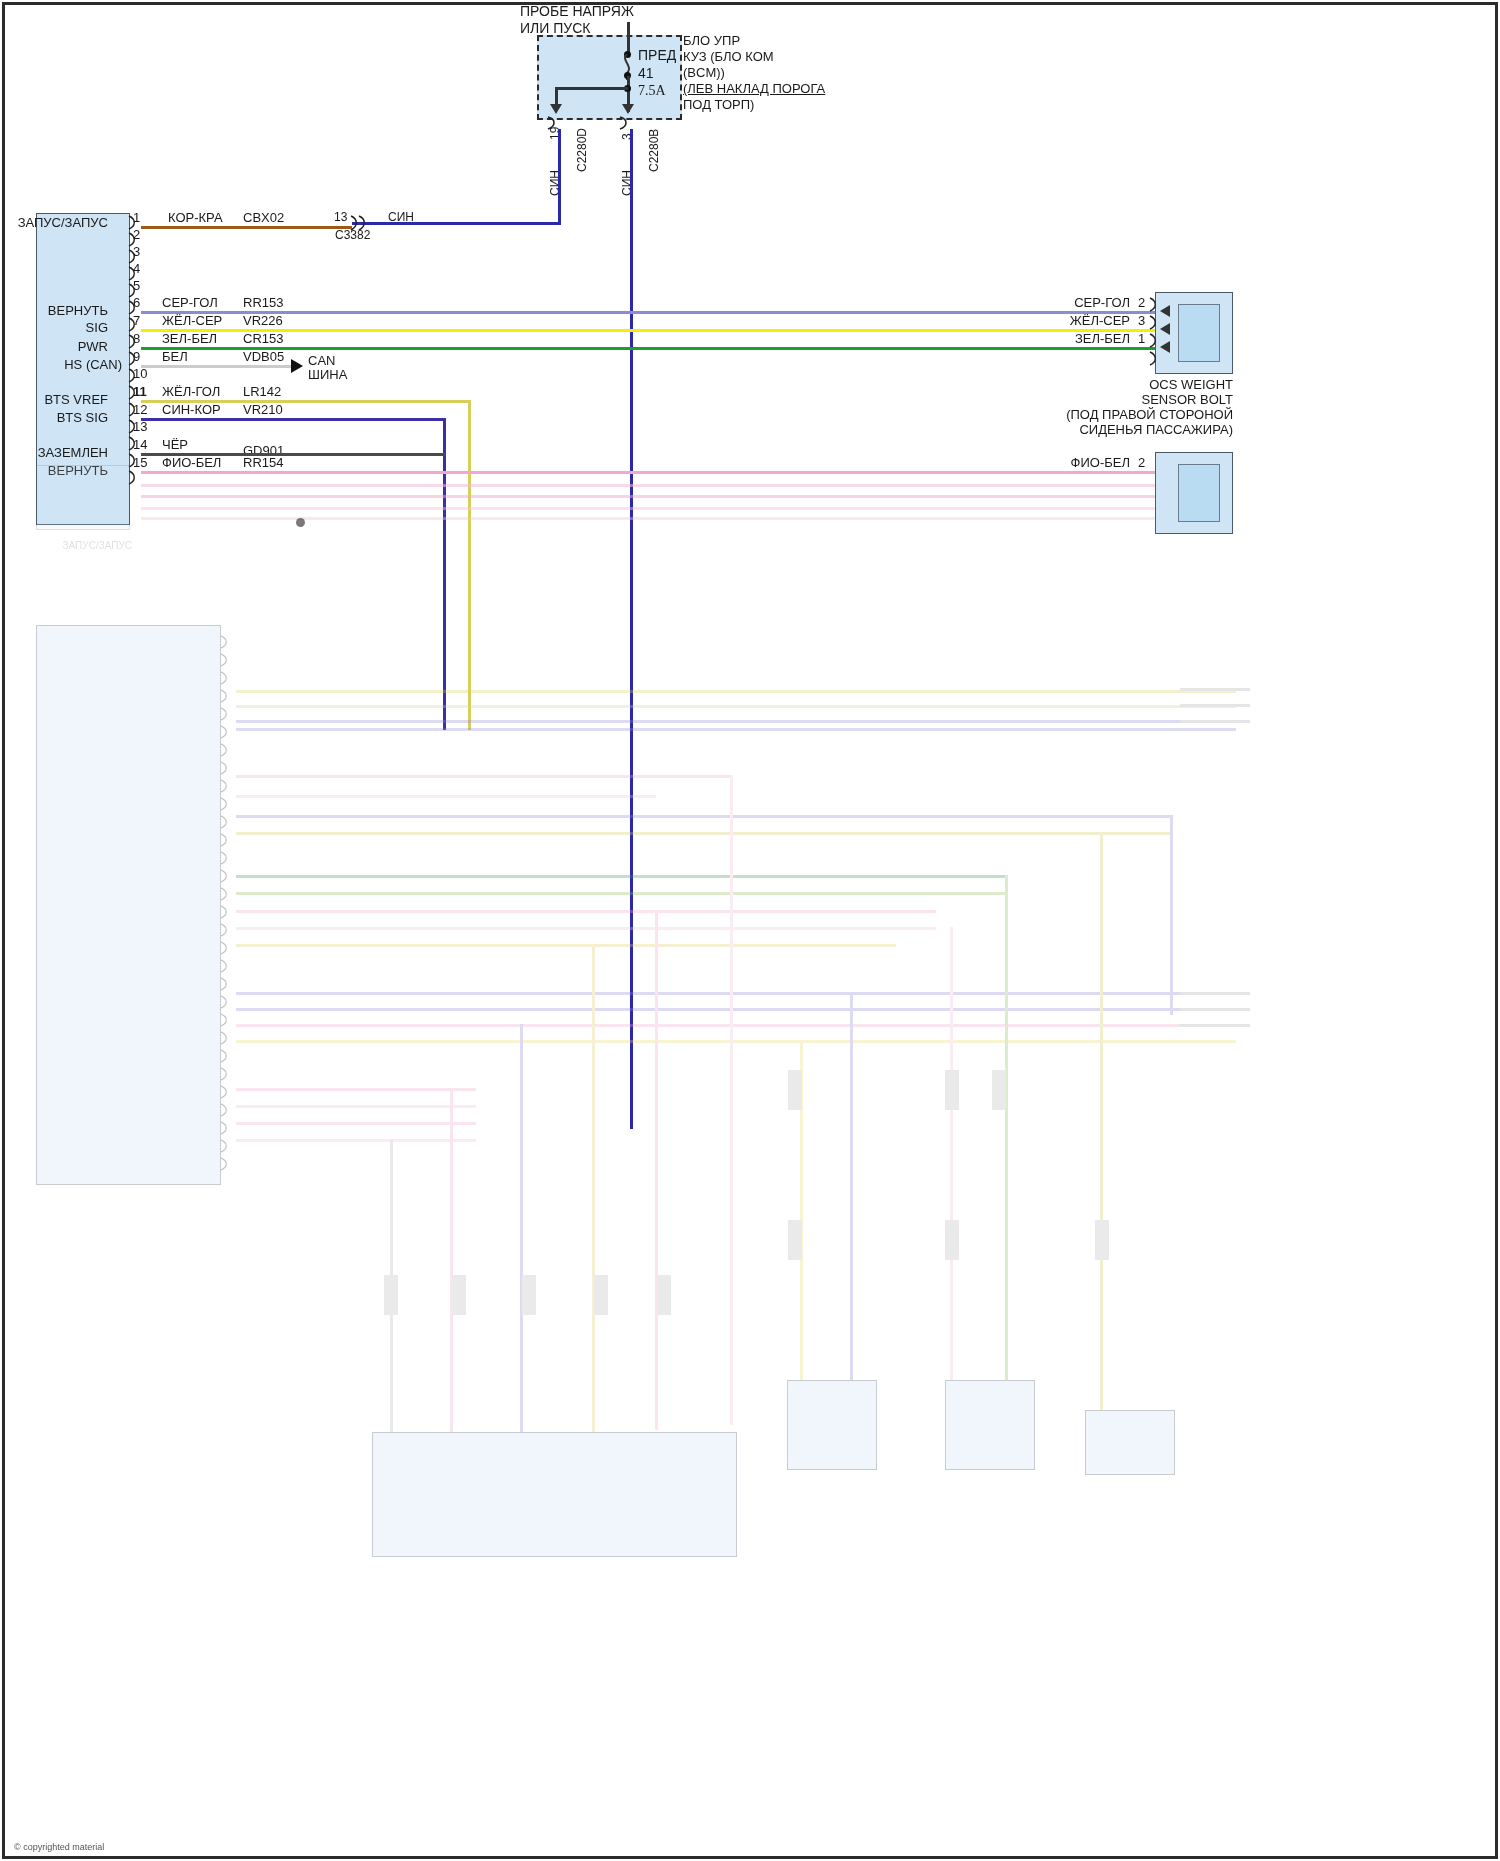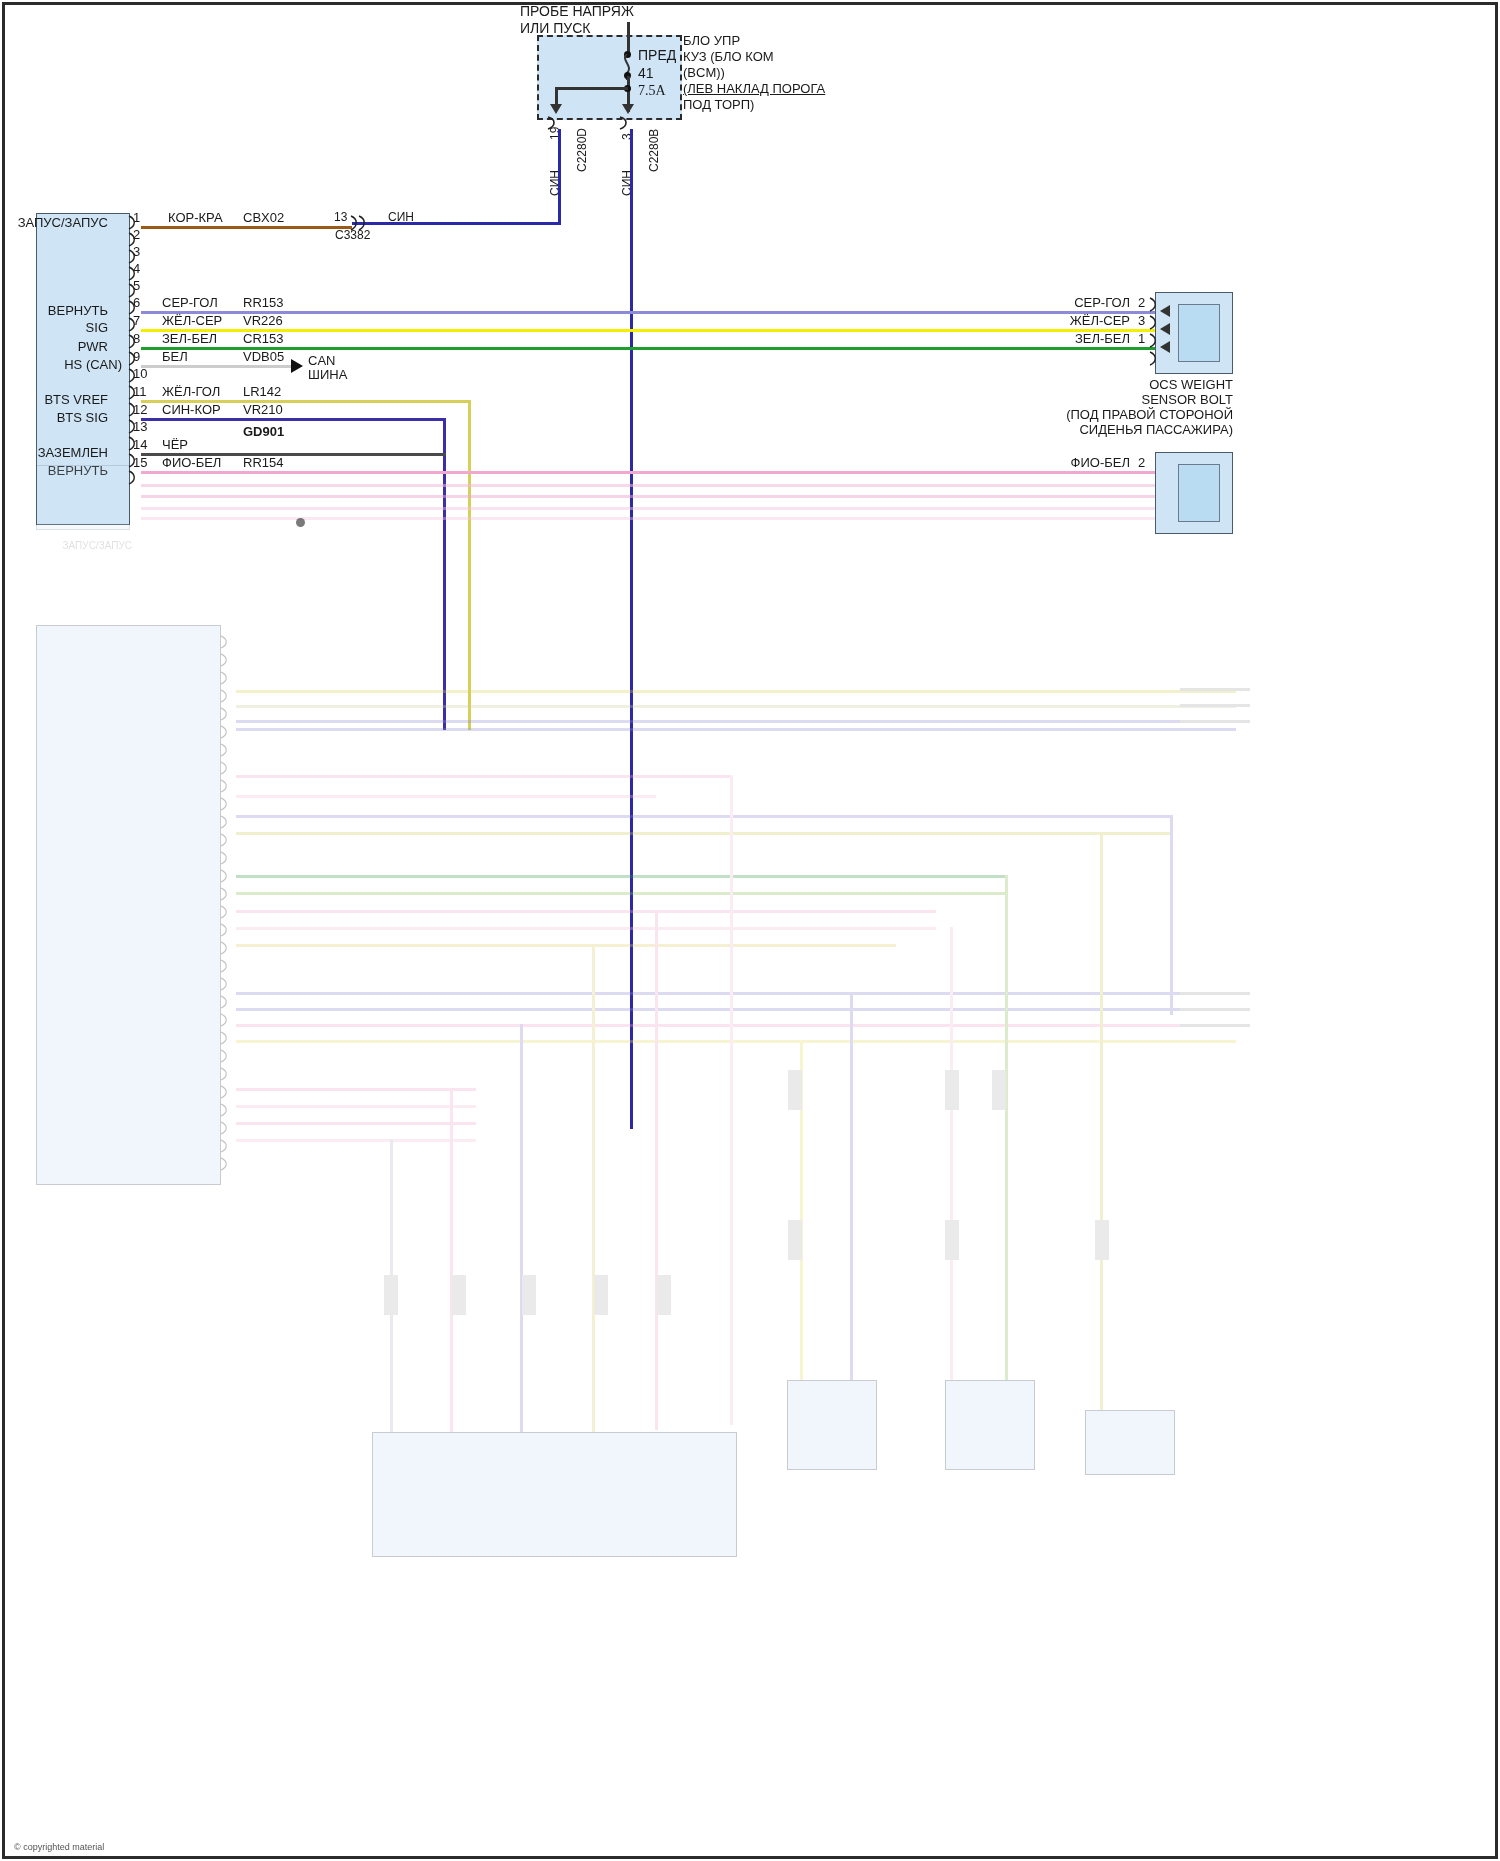--- a/index.html
+++ b/index.html
@@ -164,39 +164,39 @@
   <div class="txt" style="left:162px;top:349px;">БЕЛ</div>
   <div class="txt" style="left:243px;top:349px;">VDB05</div>
   <div class="wire wh" style="left:141px;top:365px;width:150px;background:#cccccc;"></div>
   <div class="arrowrt" style="left:291px;top:359px;"></div>
   <div class="txt" style="left:308px;top:353px;">CAN</div>
   <div class="txt" style="left:308px;top:367px;">ШИНА</div>
 
   <div class="txt" style="left:133px;top:366px;">10</div>
 
   <div class="txt r" style="left:10px;top:392px;width:98px;">BTS VREF</div>
-  <div class="txt" style="left:133px;top:384px;">11</div>
+  <div class="txt" style="left:133px;top:384px;font-weight:bold;">11</div>
   <div class="txt" style="left:162px;top:384px;">ЖЁЛ-ГОЛ</div>
   <div class="txt" style="left:243px;top:384px;">LR142</div>
   <div class="wire wh" style="left:141px;top:400px;width:330px;background:#d8cf5a;"></div>
   <div class="wire wv" style="left:468px;top:400px;height:330px;background:#d8cf5a;"></div>
 
   <div class="txt r" style="left:10px;top:410px;width:98px;">BTS SIG</div>
   <div class="txt" style="left:133px;top:402px;">12</div>
   <div class="txt" style="left:162px;top:402px;">СИН-КОР</div>
   <div class="txt" style="left:243px;top:402px;">VR210</div>
   <div class="wire wh" style="left:141px;top:418px;width:305px;background:#3b2fa8;"></div>
   <div class="wire wv" style="left:443px;top:418px;height:312px;background:#3b2fa8;"></div>
 
   <div class="txt" style="left:133px;top:419px;">13</div>
 
   <div class="txt r" style="left:10px;top:445px;width:98px;">ЗАЗЕМЛЕН</div>
   <div class="txt" style="left:133px;top:437px;">14</div>
   <div class="txt" style="left:162px;top:437px;">ЧЁР</div>
-  <div class="txt" style="left:243px;top:424px;font-weight:bold;">GD901</div>
+  <div class="txt" style="left:243px;top:443px;">GD901</div>
   <div class="wire wh" style="left:141px;top:453px;width:305px;background:#4a4a4a;"></div>
 
   <div class="txt r" style="left:10px;top:463px;width:98px;">ВЕРНУТЬ</div>
   <div class="txt" style="left:133px;top:455px;">15</div>
   <div class="txt" style="left:162px;top:455px;">ФИО-БЕЛ</div>
   <div class="txt" style="left:243px;top:455px;">RR154</div>
   <div class="wire wh" style="left:141px;top:471px;width:1016px;background:#f0a8d0;"></div>
 
   <div class="wire wh" style="left:141px;top:484px;width:1016px;background:#f3b9d8;opacity:.55;"></div>
   <div class="wire wh" style="left:141px;top:495px;width:1016px;background:#f0a8d0;opacity:.5;"></div>

